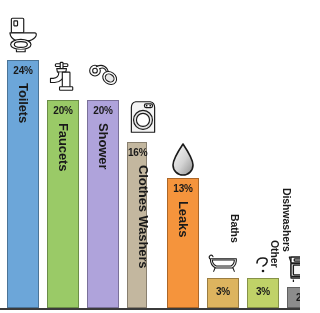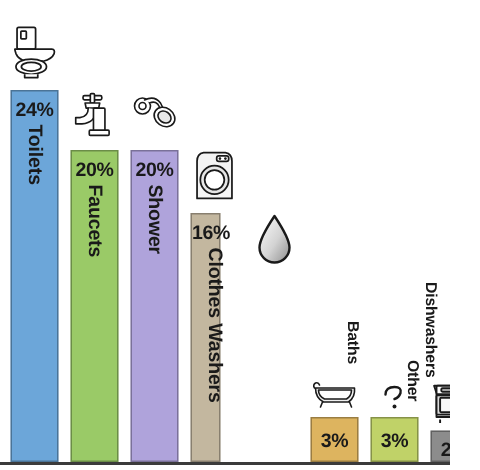--- a/index.html
+++ b/index.html
@@ -34,21 +34,21 @@
     bottom: 0;
     left: 0;
     box-sizing: border-box;
     border: 1px solid rgba(0,0,0,0.30);
   }
   .bar-value {
     position: absolute;
     left: 0;
     width: 100%;
     text-align: center;
-    font-size: 13px;
+    font-size: 10px;
     font-weight: bold;
     color: #1a1a1a;
     letter-spacing: -0.2px;
   }
   .bar-label {
     position: absolute;
     left: 0;
     width: 100%;
     font-size: 13px;
     font-weight: bold;
@@ -158,20 +158,24 @@
       <svg width="28" height="36" viewBox="0 0 28 36">
         <defs>
           <linearGradient id="dropg" x1="0" y1="0" x2="1" y2="1">
             <stop offset="0%" stop-color="#fdfdfd"></stop>
             <stop offset="55%" stop-color="#d3d3d3"></stop>
             <stop offset="100%" stop-color="#8e8e8e"></stop>
           </linearGradient>
         </defs>
         <path d="M14 2 Q24 17 24 23 A10 10 0 0 1 4 23 Q4 17 14 2 Z" fill="url(#dropg)" stroke="#1a1a1a" stroke-width="1.6" stroke-linejoin="round"></path>
       </svg>
+    </div>
+    <div class="bar" style="height:130px; width:32px; background:#F5943C;">
+      <span class="bar-value" style="top:4px;">13%</span>
+      <span class="bar-label" style="top:22px; left:23px;">Leaks</span>
     </div>
   </div>
 
   <div class="bar-group" style="left:207px; width:32px; height:308px;">
     <span class="bar-label outside" style="bottom:94px; left:22px; transform-origin:left bottom; transform:rotate(90deg);">Baths</span>
     <div class="icon-wrap" style="bottom:30px; height:34px;">
       <svg width="48" height="32" viewBox="0 0 48 32">
         <g fill="#ffffff" stroke="#1a1a1a" stroke-width="1.6" stroke-linejoin="round" stroke-linecap="round">
           <path d="M4 11 Q2 8 5 6 Q8 5 9 8"></path>
           <path d="M5 11 H44 Q45 20 38 25 L13 25 Q5 21 5 11 Z" fill="#efefef"></path>

